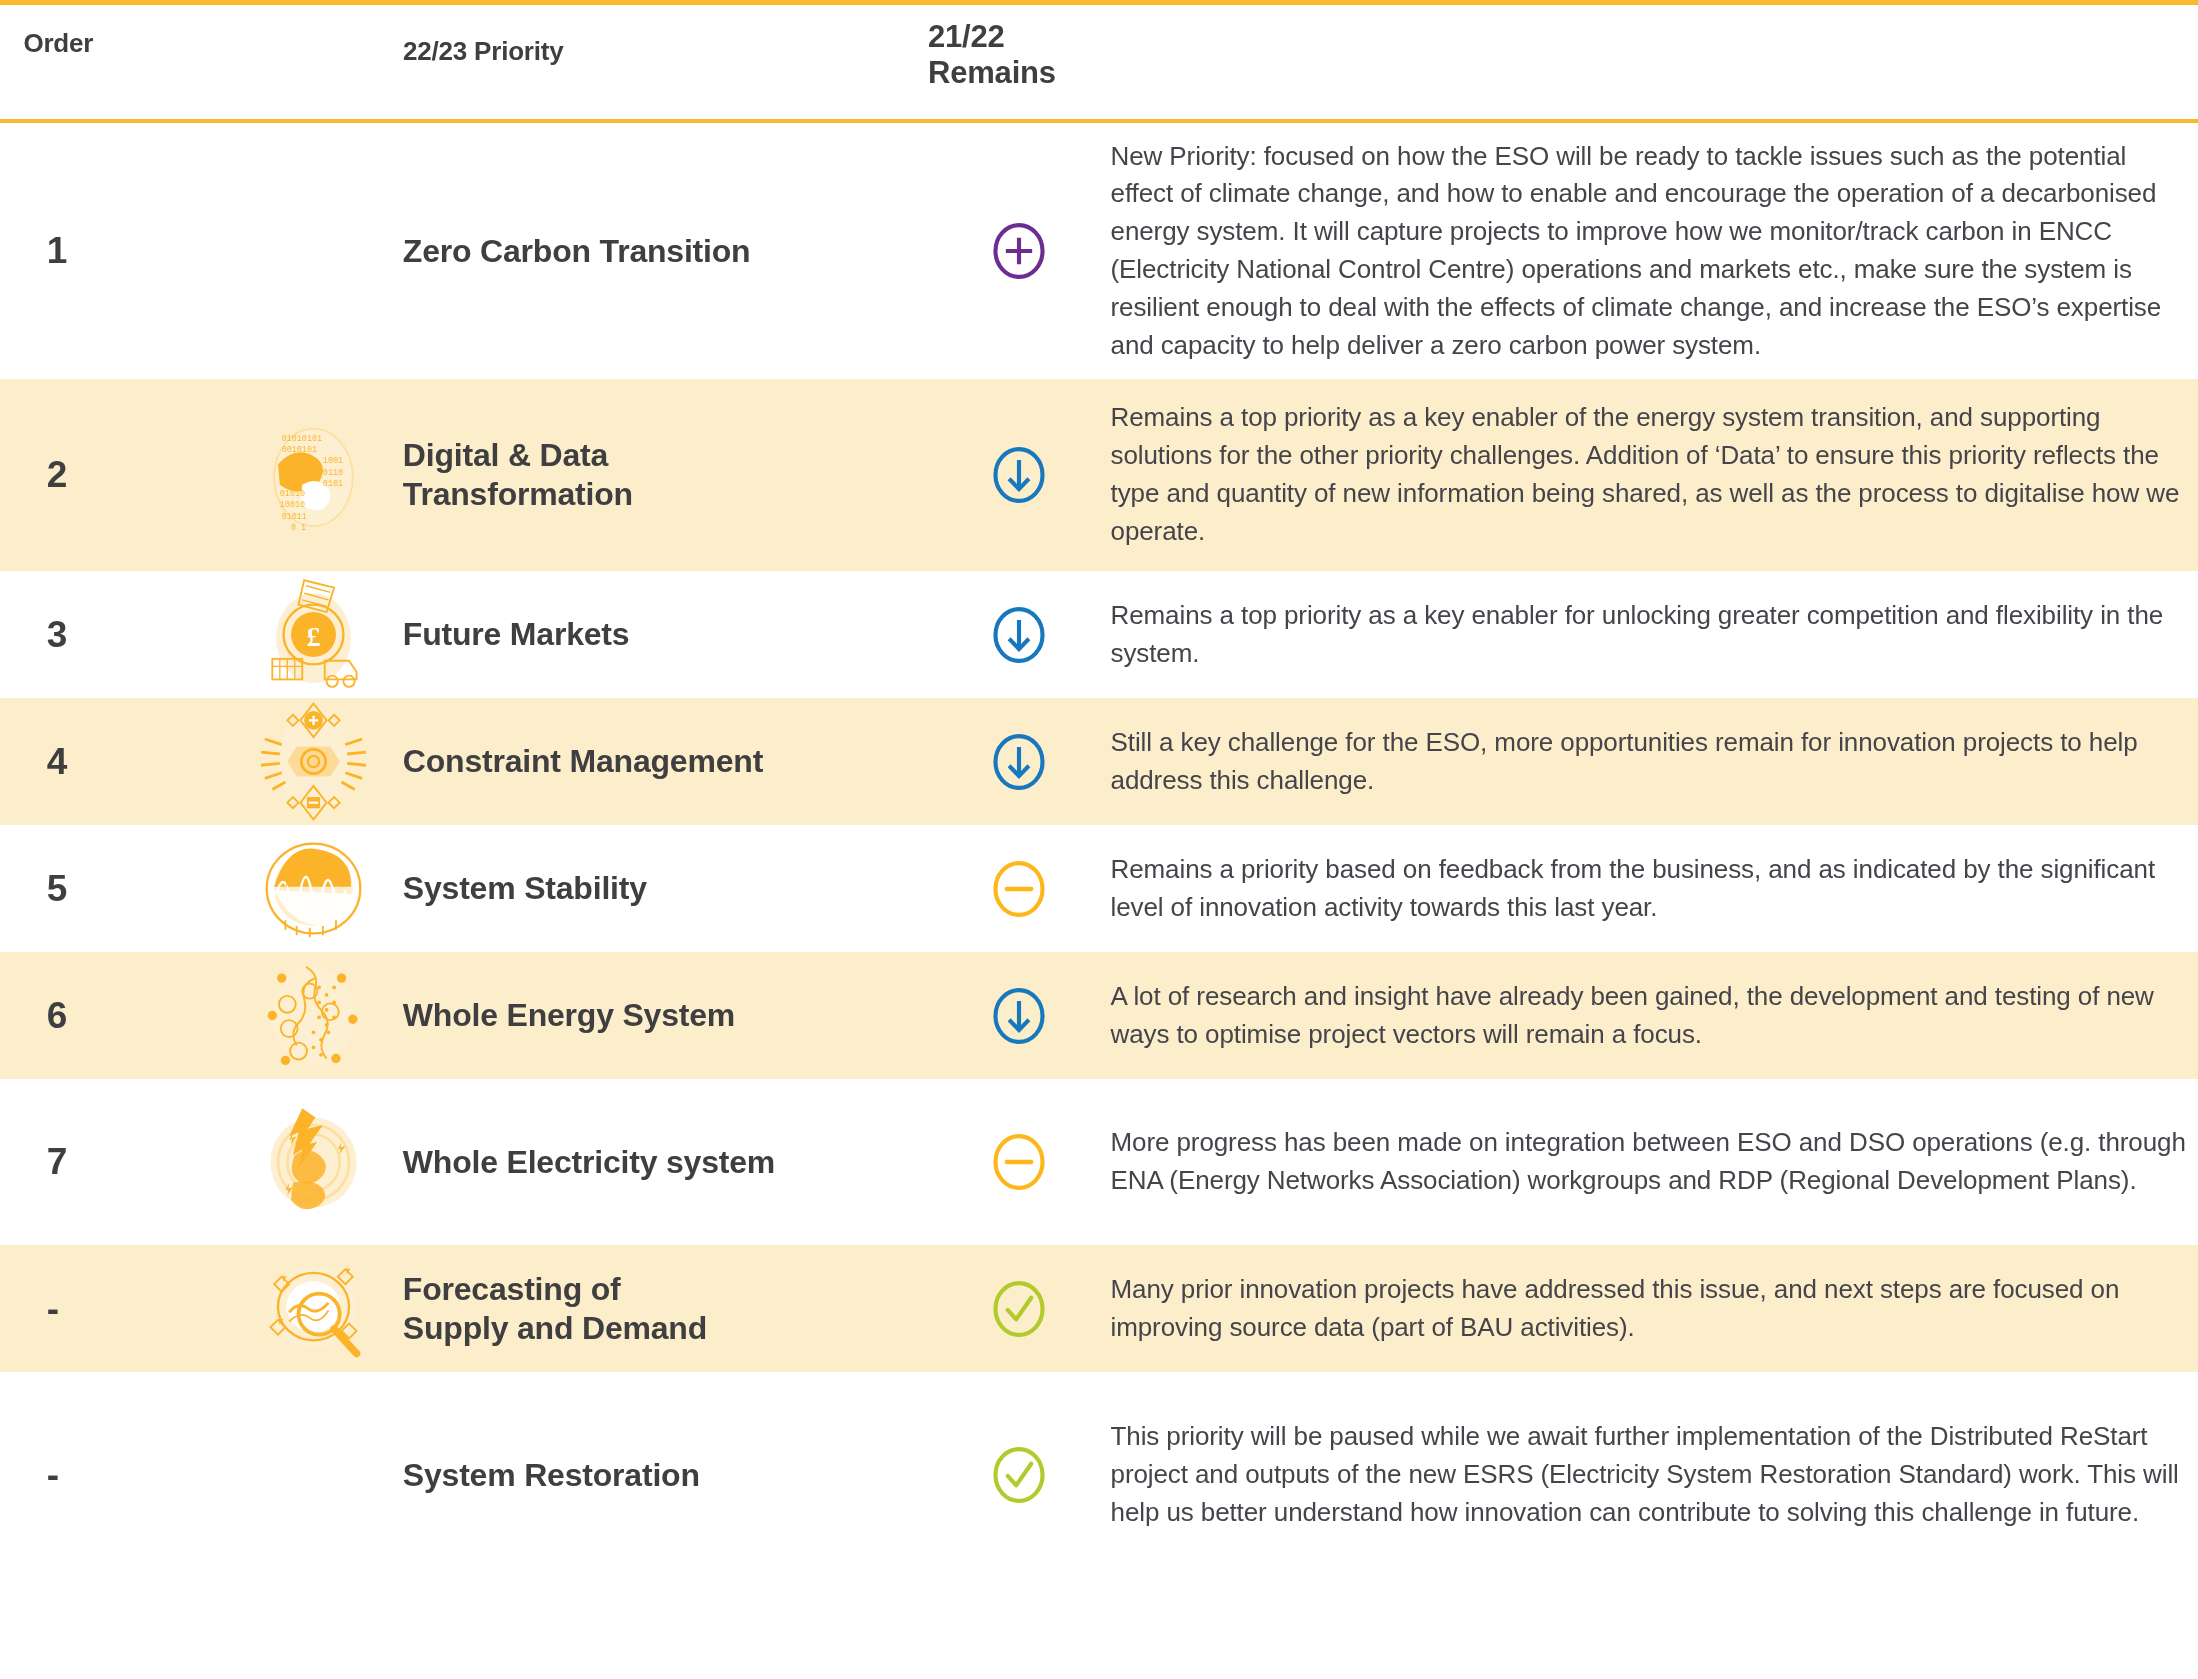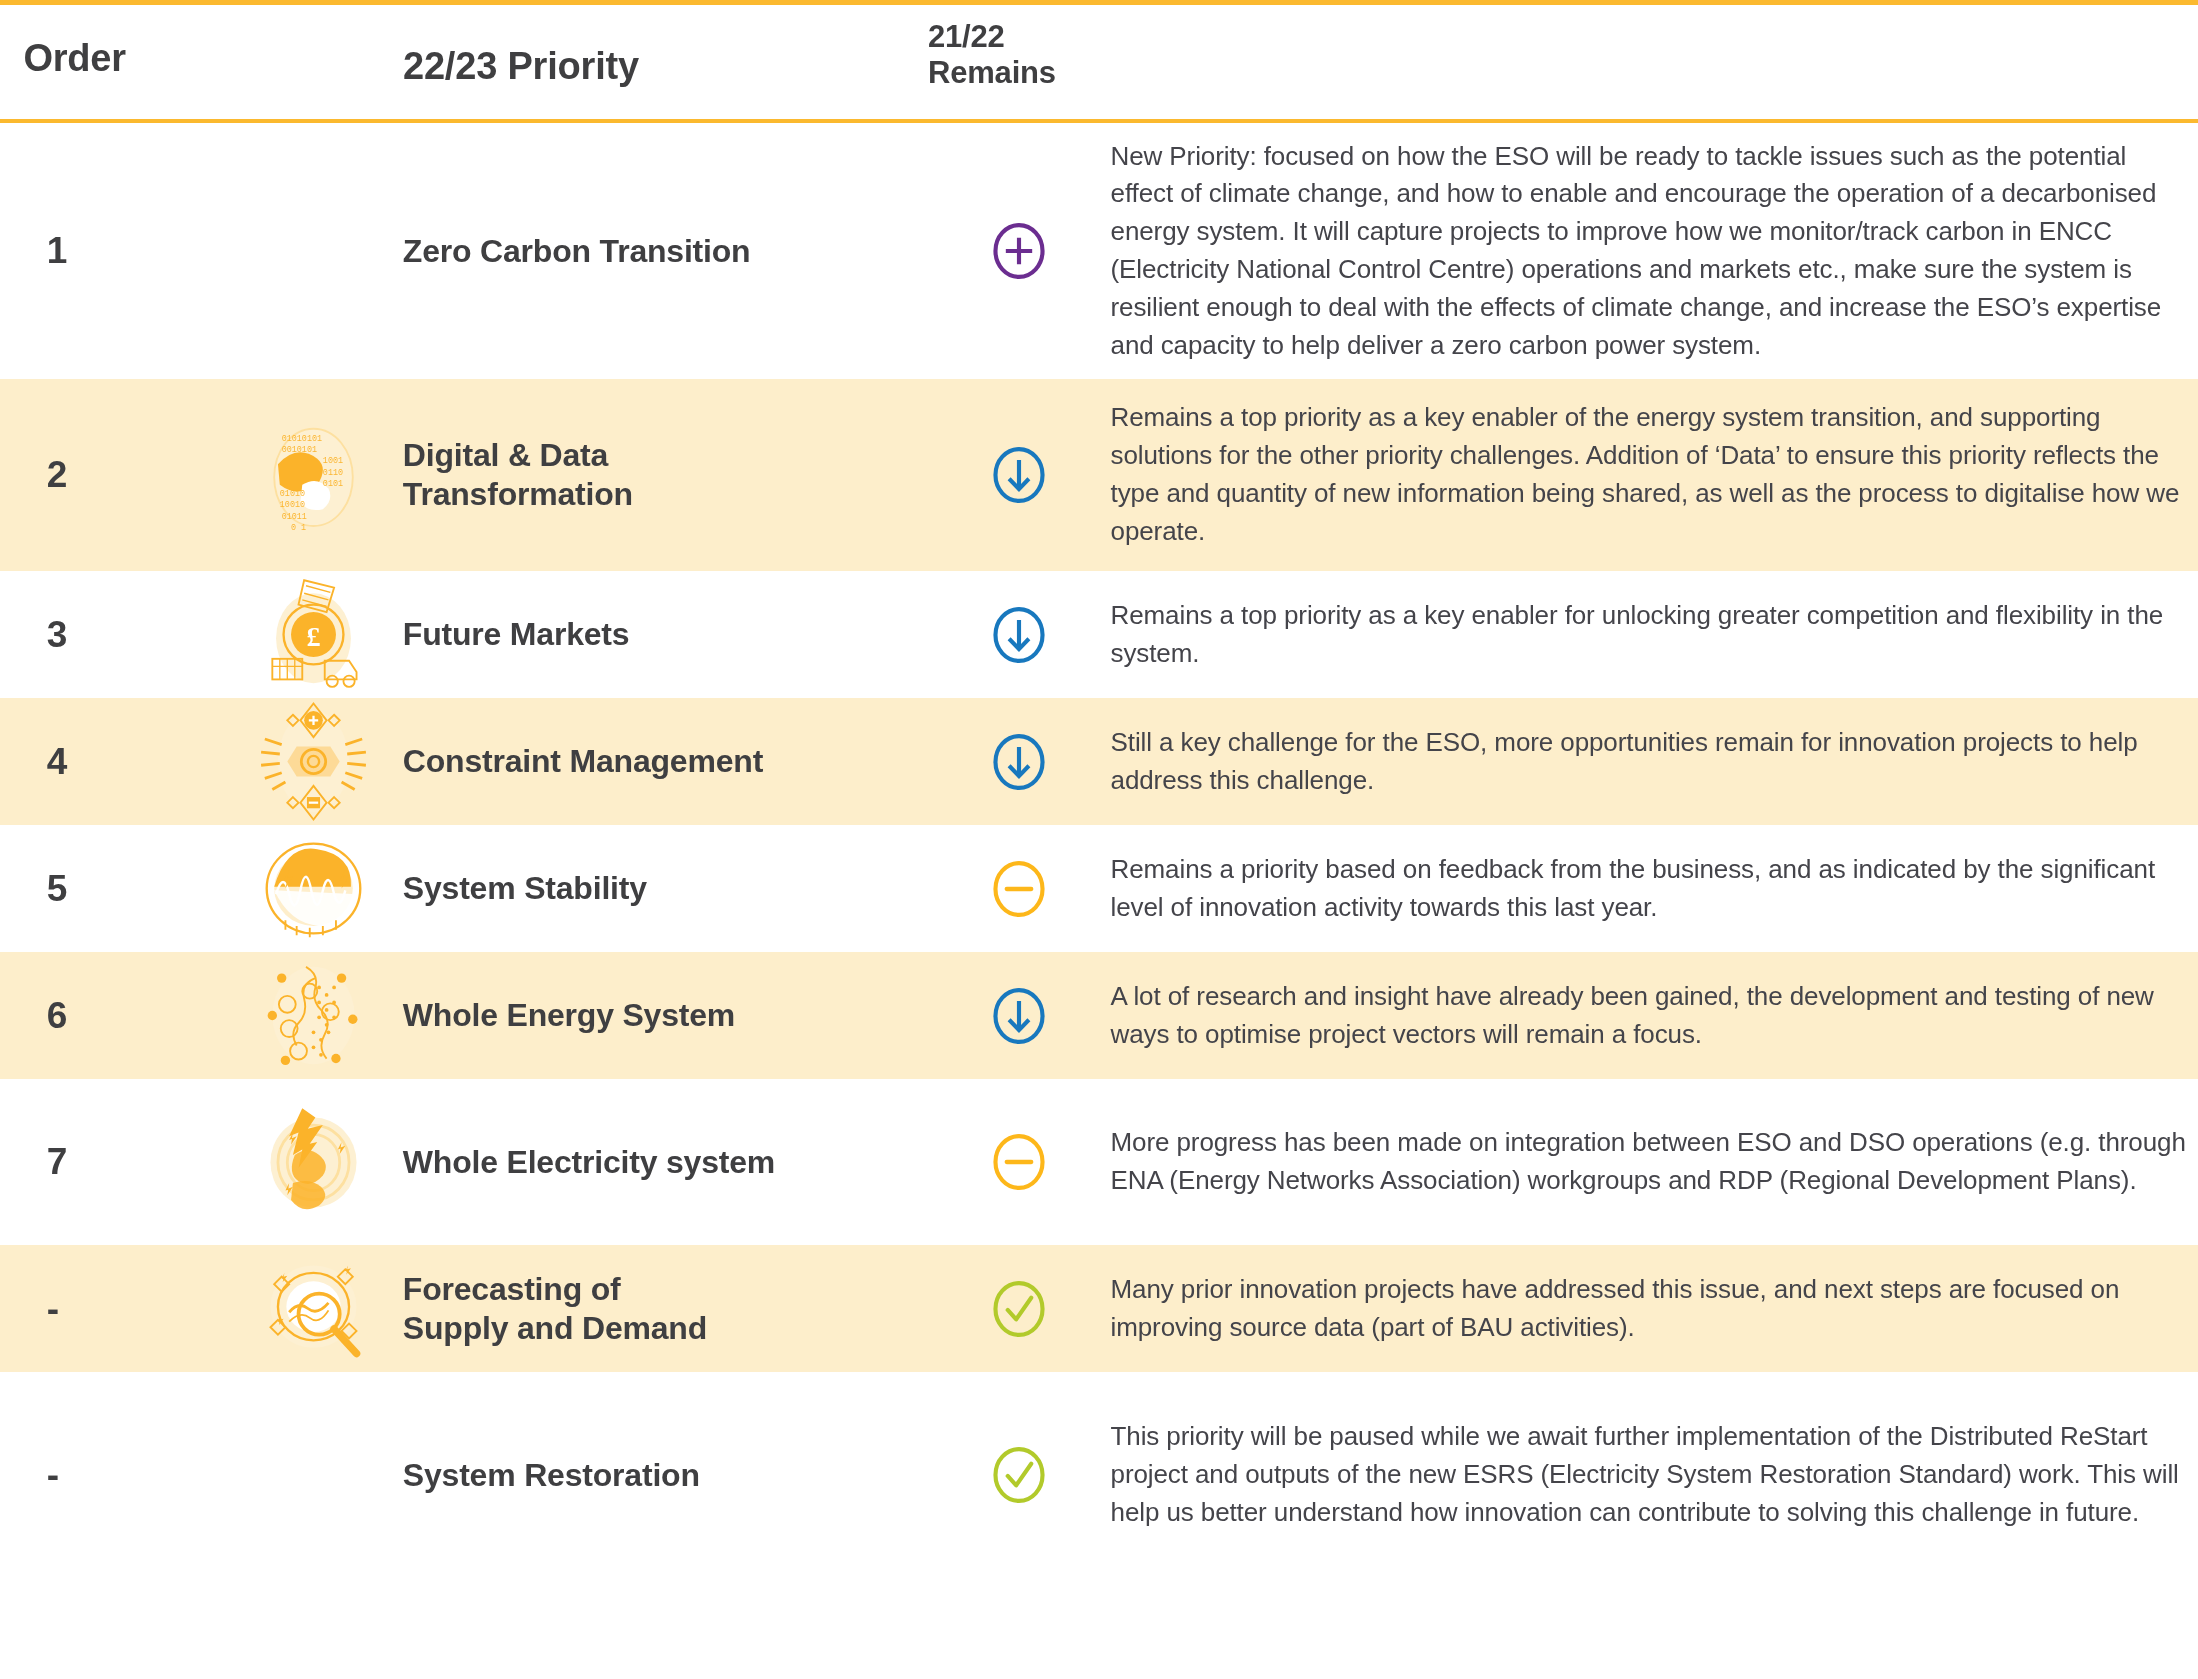--- a/index.html
+++ b/index.html
@@ -29,26 +29,26 @@
   .rule.top { margin-bottom: 0; }
 
   .thead {
     display: flex;
     align-items: flex-start;
     height: 114px;
     padding: 0;
     box-sizing: border-box;
   }
   .th {
-    font-size: 38px;
+    font-size: 26px;
     font-weight: bold;
     color: #3f3f41;
     letter-spacing: -0.2px;
     line-height: 1.12;
-    padding-top: 32px;
+    padding-top: 24px;
     box-sizing: border-box;
   }
 
   
   .c-order   { width: 225px; padding-left: 23.4px; box-sizing: border-box; }
   .c-title   { width: 525px; box-sizing: border-box; }
   .c-rat     { width: 1088px; box-sizing: border-box; padding-right: 3px; }
 
   
   .th.c-order-h { width: 403px; padding-left: 23.4px; box-sizing: border-box; }

